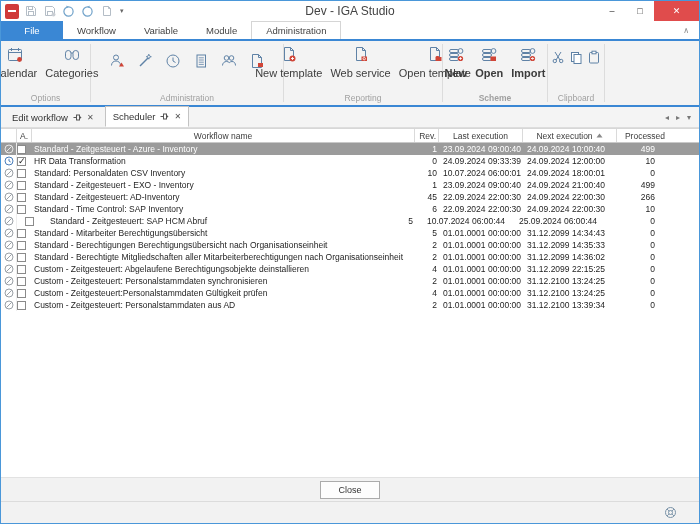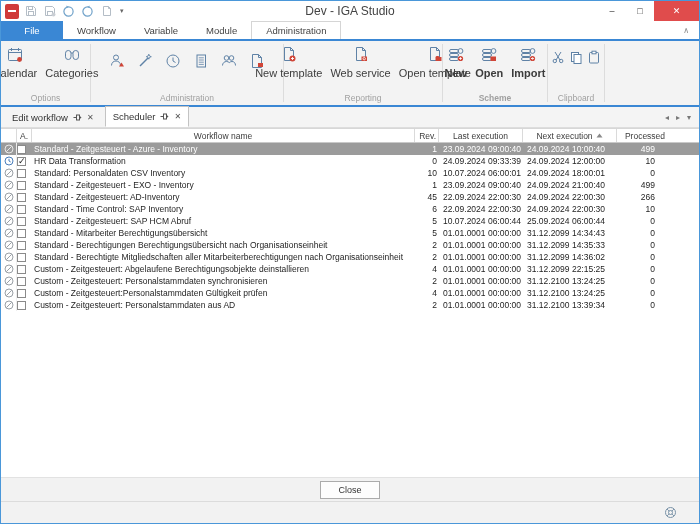--- a/index.html
+++ b/index.html
@@ -459,21 +459,21 @@
           </span>
           <span class="c ccb">
             <span class="cb"></span>
           </span>
           <span class="c cname">Standard - Time Control: SAP Inventory</span>
           <span class="c crev">6</span>
           <span class="c clast">22.09.2024 22:00:30</span>
           <span class="c cnext">24.09.2024 22:00:30</span>
           <span class="c cproc">10</span>
         </div>
-        <div class="grow" style="color: rgb(30, 30, 30);">
+        <div class="grow" style="color: rgb(30, 30, 30); gap: 8px;">
           <span class="c ci" style="color:#9aa0a6">
             <svg width="10" height="10" viewBox="0 0 10 10">
               <circle cx="5" cy="5" r="4" fill="none" stroke="currentColor"></circle>
               <path d="M2.3 7.7 L7.7 2.3" stroke="currentColor"></path>
             </svg>
           </span>
           <span class="c ccb">
             <span class="cb"></span>
           </span>
           <span class="c cname">Standard - Zeitgesteuert: SAP HCM Abruf</span>

